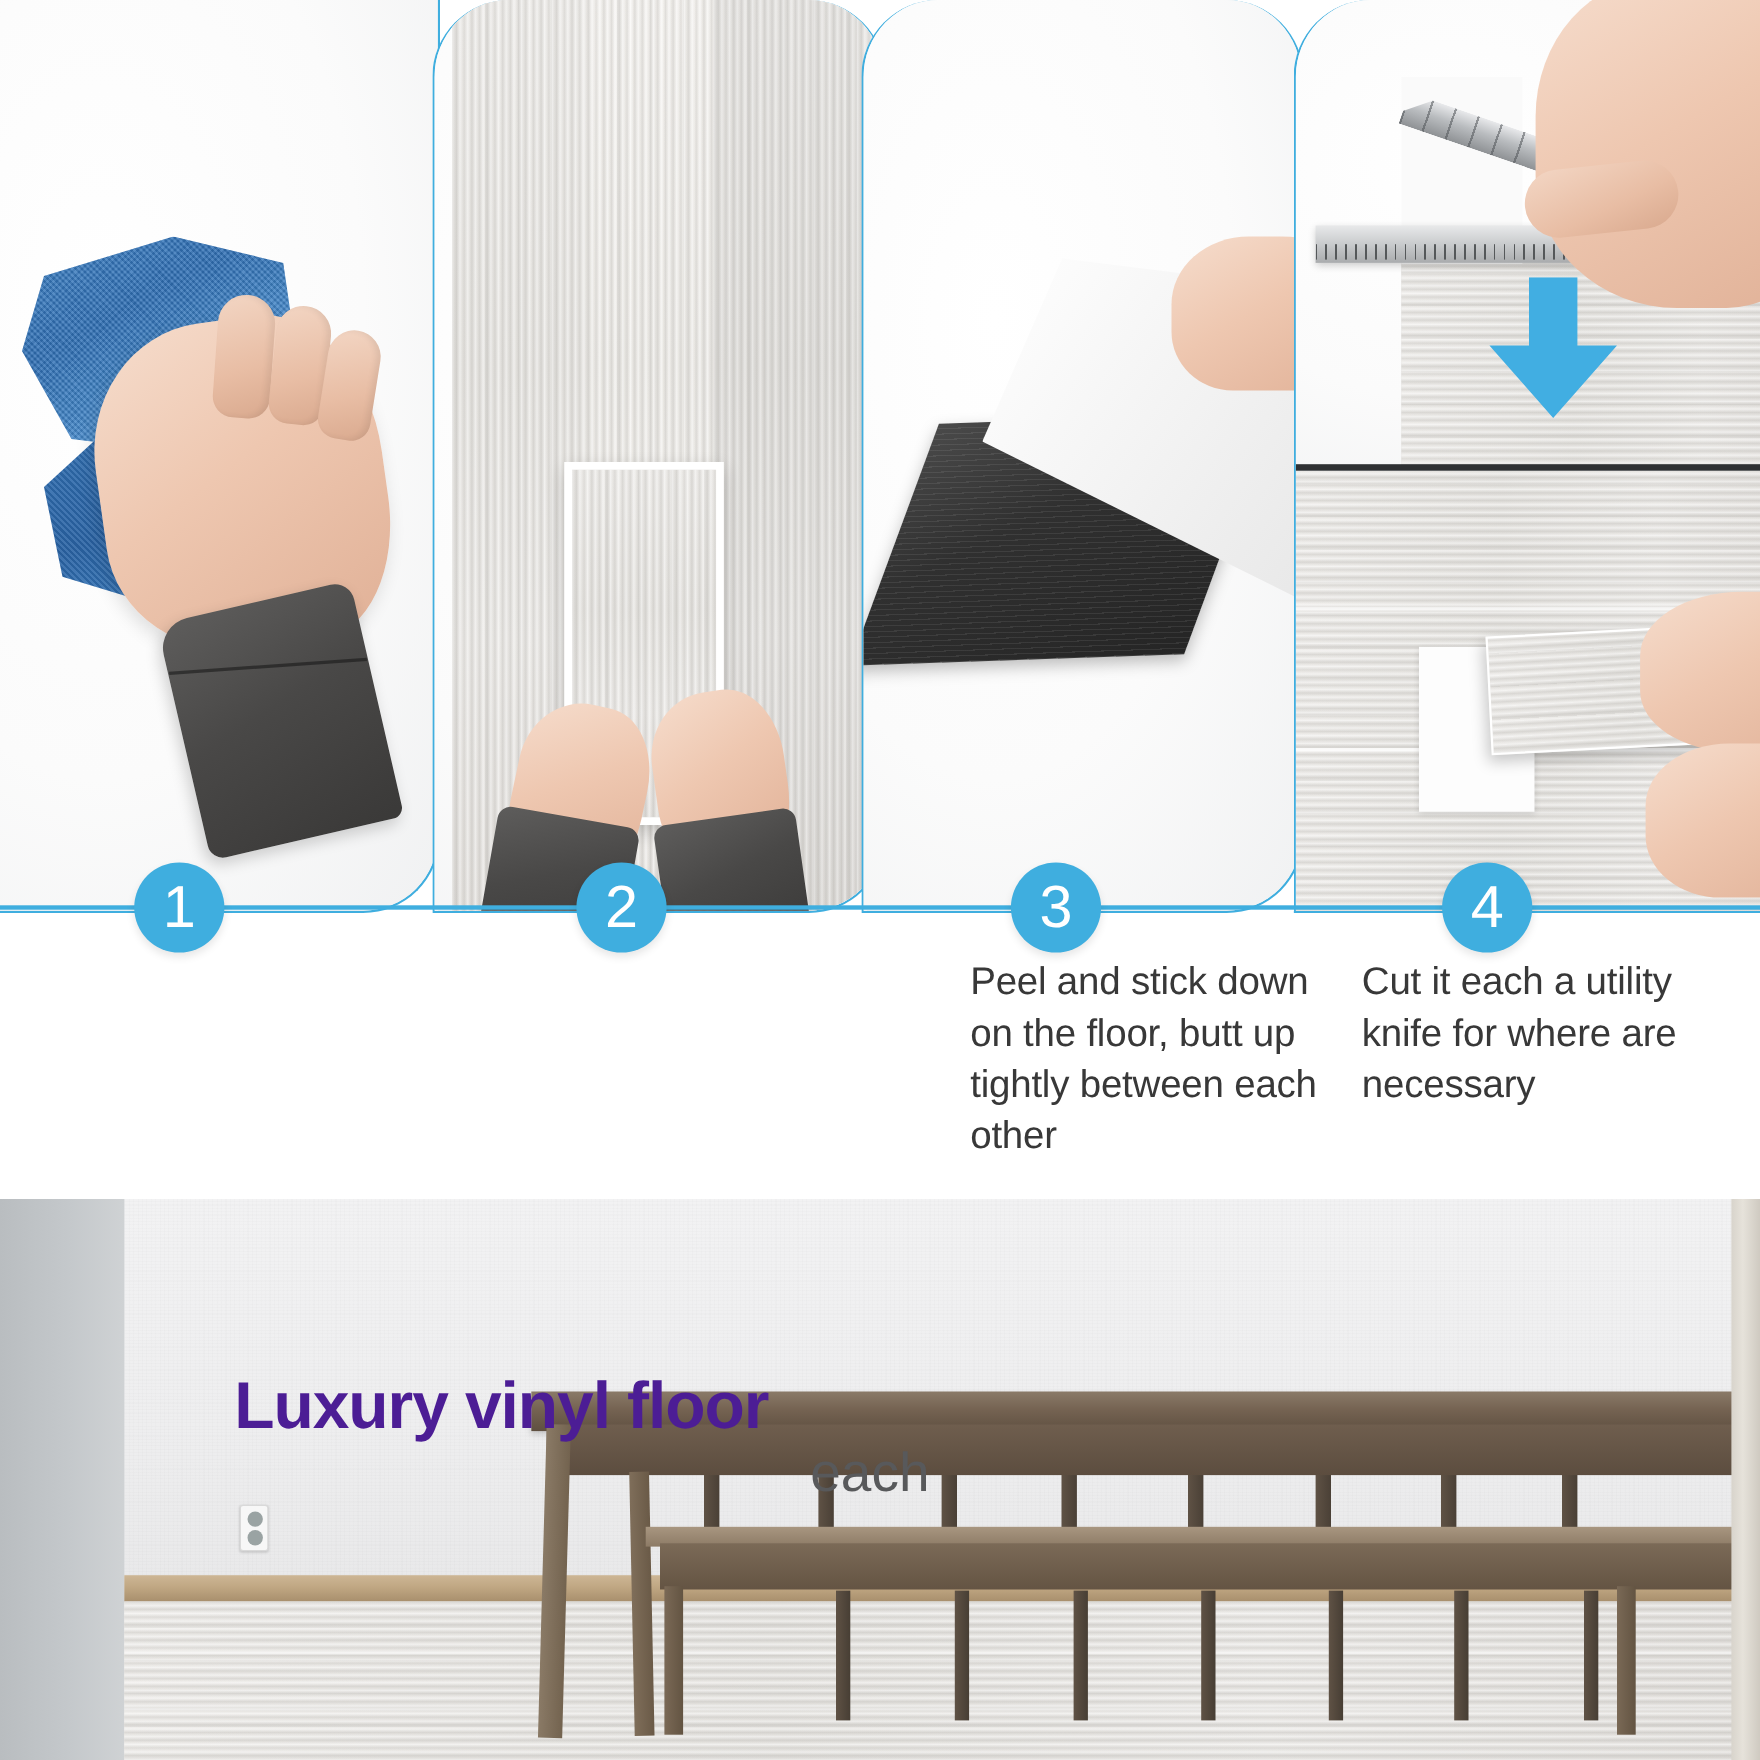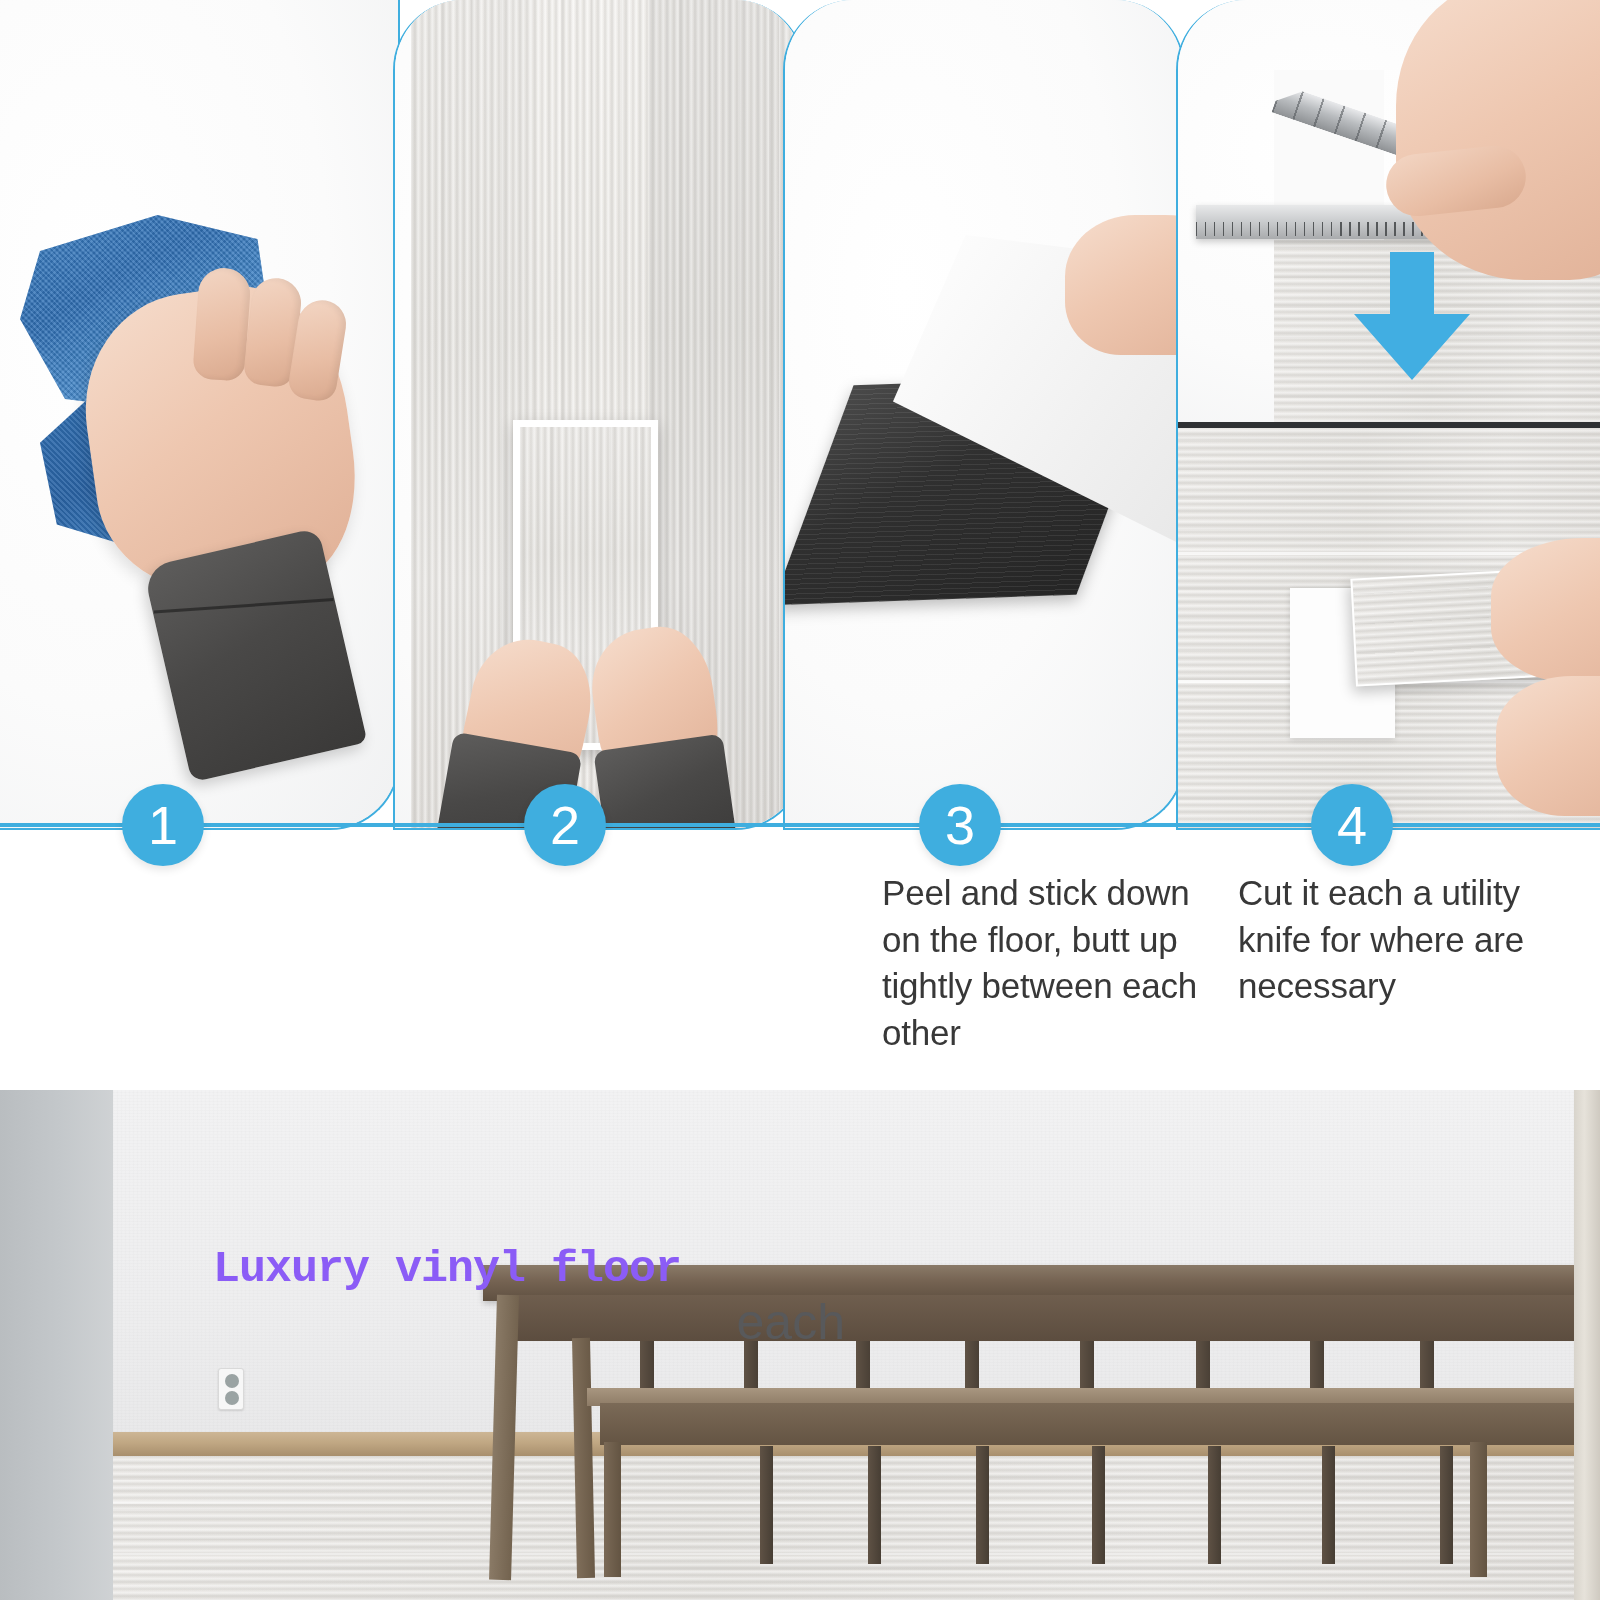--- a/index.html
+++ b/index.html
@@ -229,22 +229,22 @@
     background: linear-gradient(90deg,#7a6956 0%, #635442 100%); top:352px; }
 
   .chair-back { position:absolute; top:196px; width:14px; height:110px;
     background: linear-gradient(90deg,#5f5245 0%, #4a4036 100%); }
   .chair-rail { position:absolute; left:587px; top:196px; width:989px; height:8px;
     background:#6a5b4a; }
   .chair-leg { position:absolute; width:13px; height:118px;
     background: linear-gradient(90deg,#5f5245 0%, #473e34 100%); top:356px; }
 
   .hero-title { position:absolute; left:213px; top:156px; width:640px; }
-  .hero-title-main { font-size:45px; font-weight:bold; color:#8b5cf6;
-    font-family:Liberation Mono, monospace; letter-spacing:-1px; line-height:1.05; }
+  .hero-title-main { font-size:60px; font-weight:bold; color:#4c1d95;
+    font-family:Liberation Sans, sans-serif; letter-spacing:-1px; line-height:1.05; }
   .hero-title-sub { text-align:right; font-size:50px; color:#58595b;
     font-family:"Liberation Sans", sans-serif; line-height:1.1; margin-top:2px; padding-right:8px; }
 </style>
 </head>
 <body>
 
 <div class="page">
 
   <div class="steps-area">
 

